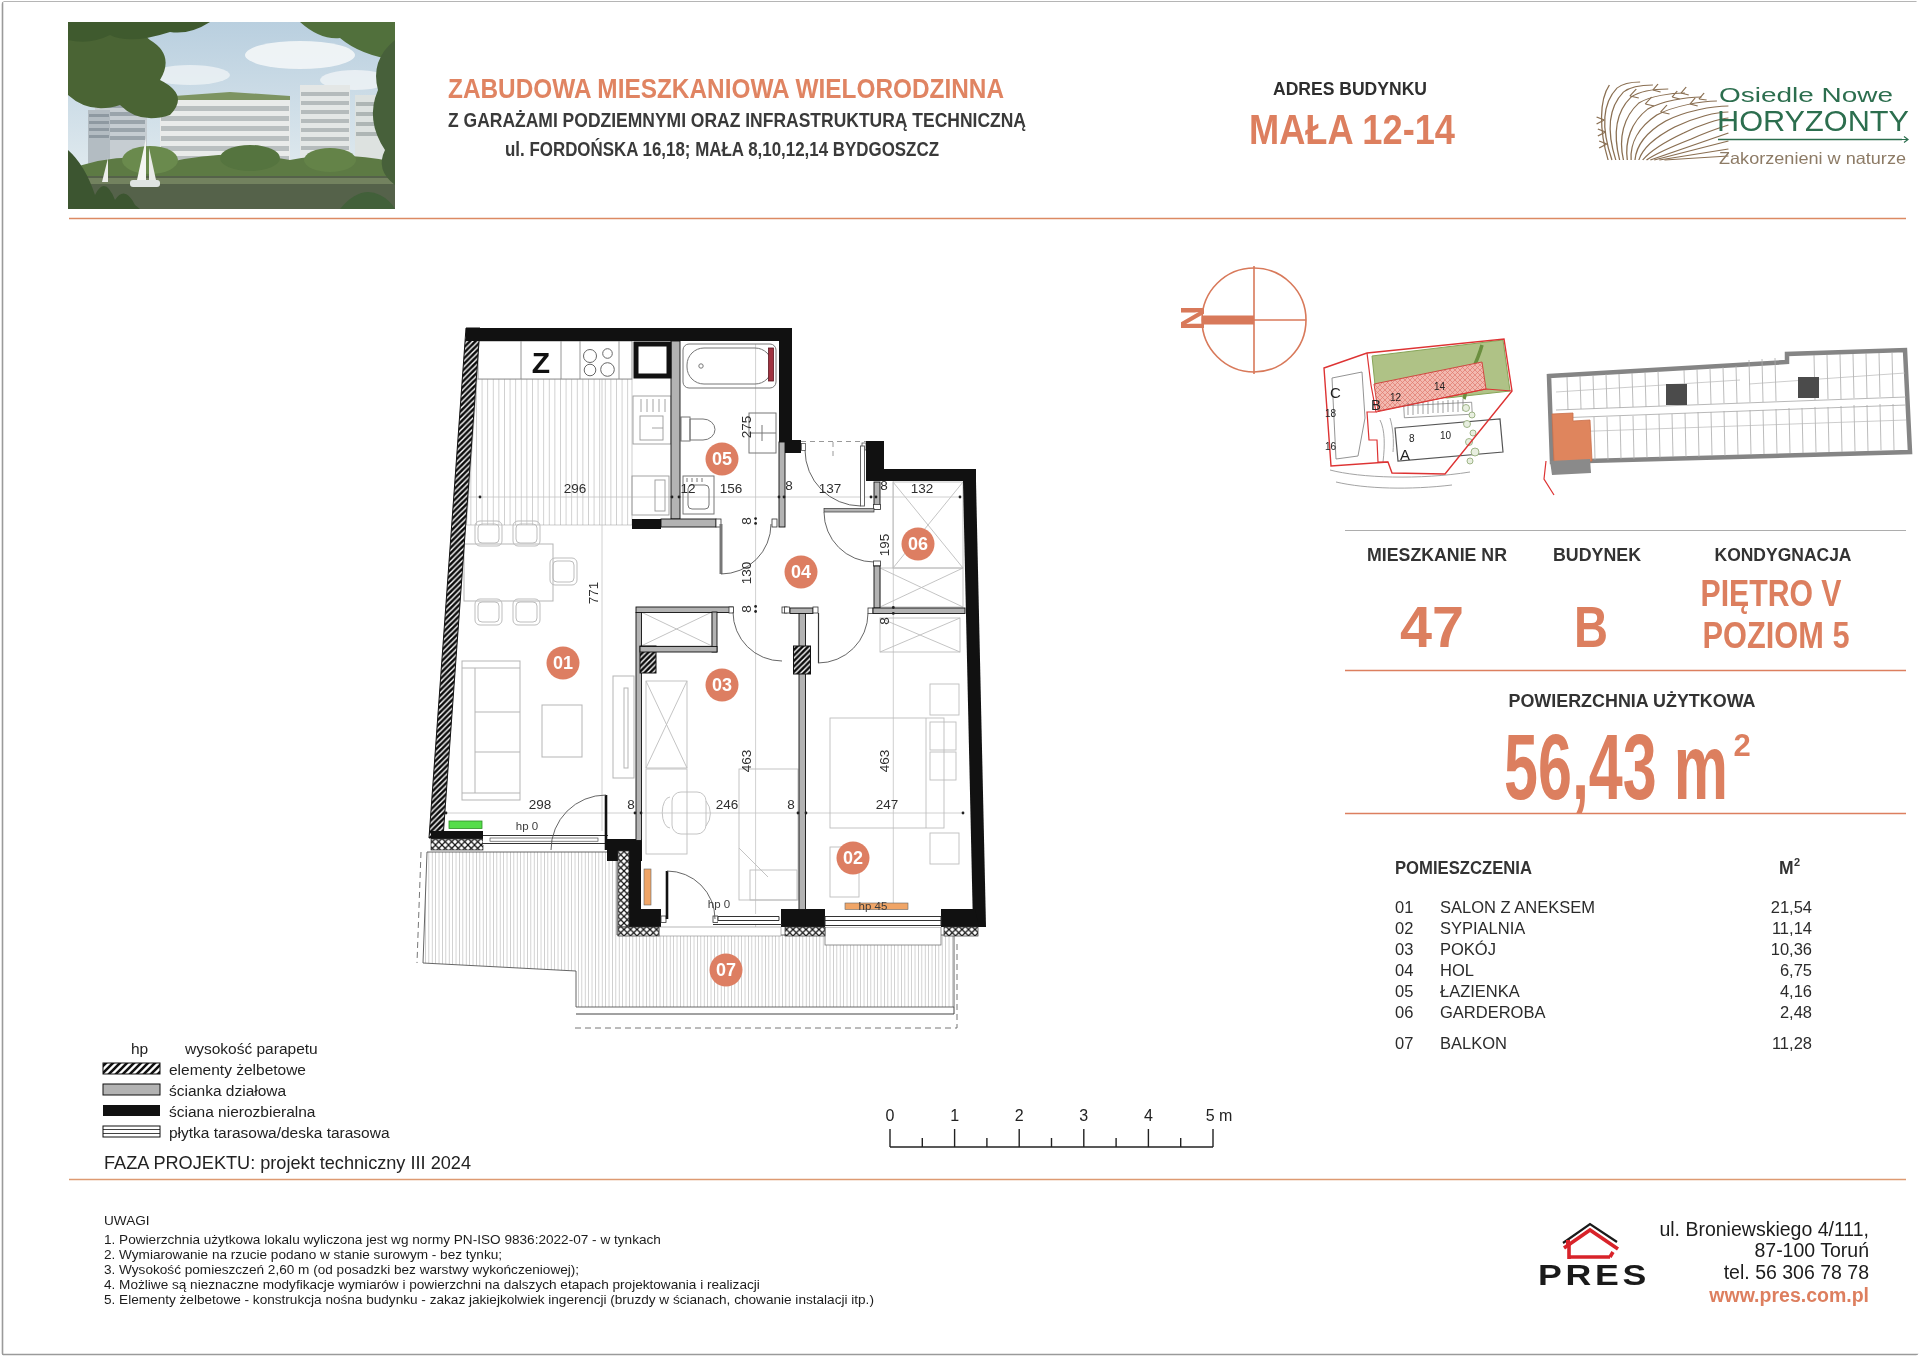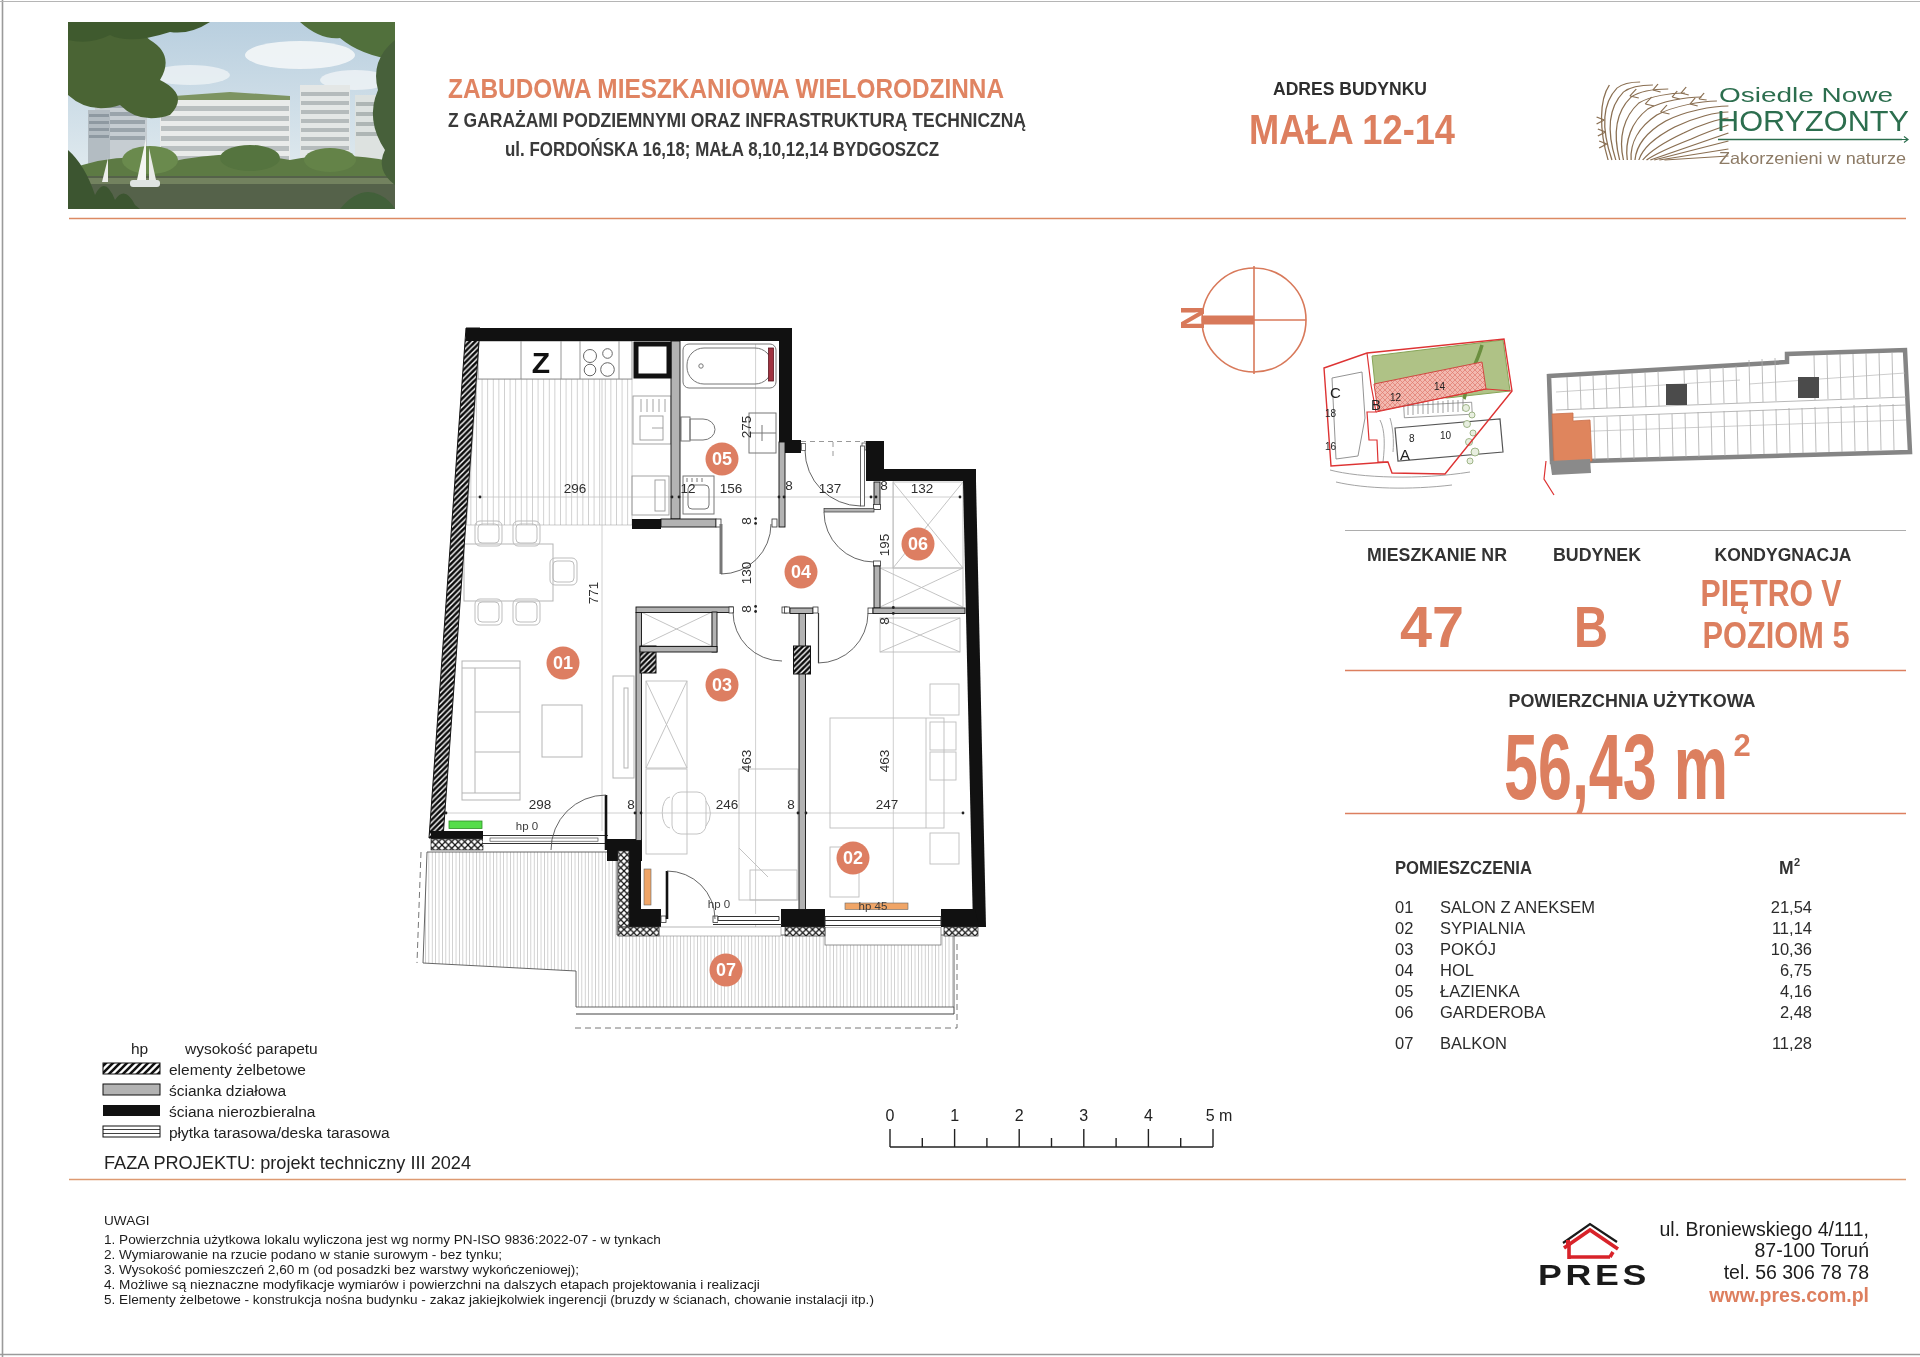--- a/index.html
+++ b/index.html
@@ -1,17 +1,17 @@
 <!DOCTYPE html>
 <html><head>
 <meta charset="utf-8">
 <style>
   html,body{margin:0;padding:0;background:#fff;}
   #page{position:relative;width:1920px;height:1357px;background:#fff;overflow:hidden;
-        font-family:"Liberation Sans", sans-serif;}
+        font-family:"Liberation Sans", sans-serif;border-radius:8px;}
   svg{display:block;}
 </style>
 </head>
 <body>
 <div id="page">
 <svg width="1920" height="1357" viewBox="0 0 1920 1357">
 <defs>
   <pattern id="rcHatch" width="5.5" height="5.5" patternUnits="userSpaceOnUse">
     <rect width="5.5" height="5.5" fill="#0d0d0d"></rect>
     <path d="M-1.5,7 L7,-1.5 M-4.25,4.25 L4.25,-4.25 M1.25,9.75 L9.75,1.25" stroke="#fff" stroke-width="1.4" fill="none"></path>

